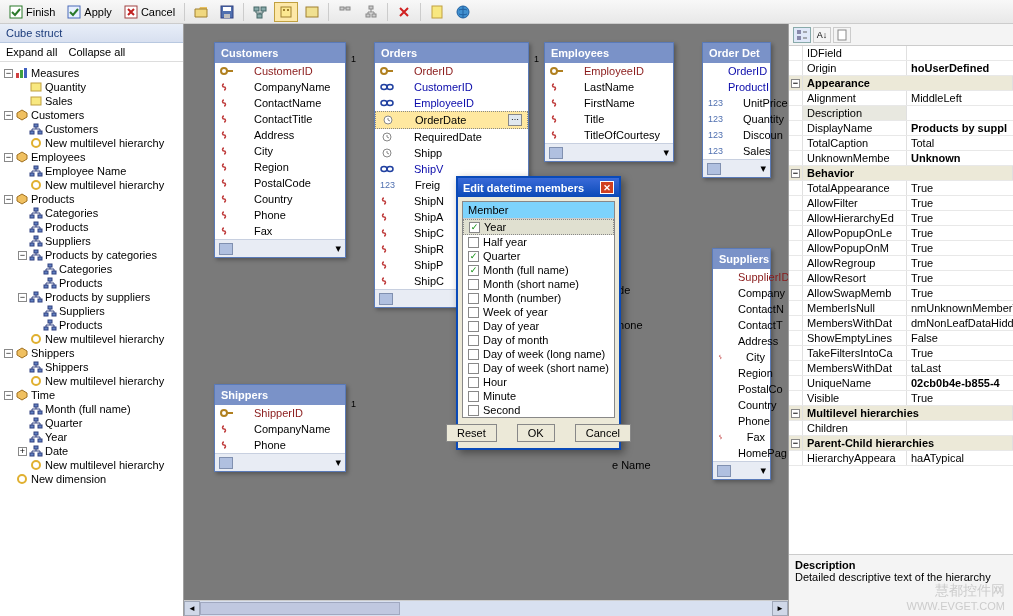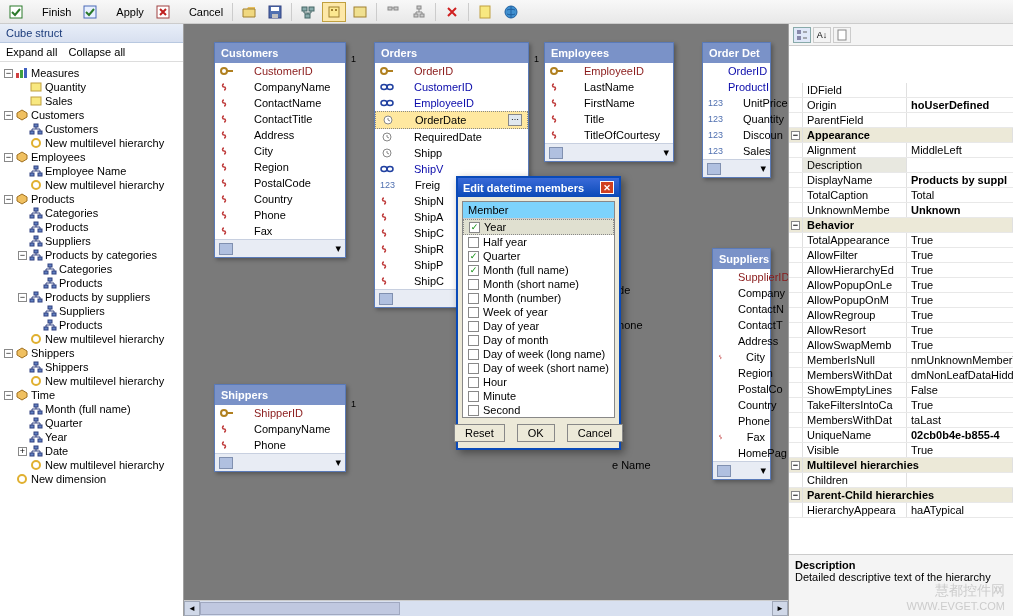--- a/index.html
+++ b/index.html
@@ -1,19 +1,19 @@
 <!DOCTYPE html>
 <html><head>
 <meta charset="utf-8">
 <style>
 * { box-sizing: border-box; margin: 0; padding: 0; font-family: Tahoma, sans-serif; font-size: 11px; }
 body { background: #fff; width: 1013px; height: 616px; overflow: hidden; position: relative; }
 
 .toolbar { height: 24px; background: linear-gradient(#f8f8f8, #e8e8e8); border-bottom: 1px solid #ccc; display: flex; align-items: center; padding: 0 4px; gap: 2px; }
-.tbtn { display: flex; align-items: center; gap: 19px; padding: 2px 4px; cursor: pointer; border: 1px solid transparent; }
+.tbtn { display: flex; align-items: center; gap: 3px; padding: 2px 4px; cursor: pointer; border: 1px solid transparent; }
 .ticon { width: 14px; height: 14px; display: inline-block; }
 .sep { width: 1px; height: 18px; background: #ccc; margin: 0 2px; }
 
 .main { display: flex; height: 592px; }
 
 .left-panel { width: 184px; border-right: 1px solid #a0a0a0; background: #fff; display: flex; flex-direction: column; }
 .lp-title { background: linear-gradient(#e8eef8, #d8e0f0); padding: 3px 6px; color: #1a3a7a; font-weight: normal; border-bottom: 1px solid #b8c8e0; }
 .lp-actions { padding: 3px 6px; border-bottom: 1px solid #ddd; }
 .lp-actions a { color: #000; text-decoration: none; margin-right: 8px; cursor: pointer; }
 .tree { overflow: auto; flex: 1; padding: 4px 4px; }
@@ -33,21 +33,21 @@
 .efield.pk { color: #8a1a1a; }
 .efield.fk { color: #0a0aaa; }
 .entity-footer { height: 18px; background: #e8ecf4; border-top: 1px solid #c8d0e0; display: flex; align-items: center; padding: 0 4px; }
 .ft-icon { width: 14px; height: 12px; background: #b0c0e0; border: 1px solid #8090b0; }
 .rel-label { position: absolute; color: #000; font-size: 9px; }
 
 .right-panel { width: 224px; background: #fff; display: flex; flex-direction: column; }
 .rp-toolbar { height: 22px; border-bottom: 1px solid #ccc; display: flex; align-items: center; gap: 2px; padding: 0 4px; background: #f4f4f4; }
 .rp-ticon { width: 18px; height: 16px; border: 1px solid #ccc; display:inline-flex; align-items:center; justify-content:center; font-size:9px; cursor:pointer; }
 .rp-ticon.sel { background: #e0e8f8; border-color: #8aa; }
-.prop-grid { flex: 1; overflow: auto; margin-top: 37px; }
+.prop-grid { flex: 1; overflow: auto; }
 .prow { display: flex; border-bottom: 1px solid #e8e8e8; }
 .prow.cat { background: #ece9d8; font-weight: bold; }
 .prow.cat .pname { padding-left: 4px; }
 .pexp { width: 14px; display: flex; align-items: center; justify-content: center; border-right: 1px solid #e0e0e0; }
 .pexp-box { width: 9px; height: 9px; border: 1px solid #888; display: flex; align-items: center; justify-content: center; font-size: 9px; line-height: 7px; background: #fff; cursor: pointer; }
 .pname { width: 104px; padding: 1px 4px; border-right: 1px solid #e0e0e0; overflow: hidden; white-space: nowrap; }
 .pval { flex: 1; padding: 1px 4px; overflow: hidden; white-space: nowrap; }
 .pval.bold { font-weight: bold; }
 .prow.hl .pname { background: #e8e8e0; }
 .rp-desc { border-top: 1px solid #ccc; padding: 4px 6px; height: 62px; background: #f4f4f4; }
@@ -56,21 +56,21 @@
 
 .dialog { position: absolute; left: 456px; top: 176px; width: 165px; background: #ece9d8; border: 2px solid #0a4ab8; box-shadow: 3px 3px 8px rgba(0,0,0,0.4); z-index: 100; }
 .dlg-title { background: linear-gradient(#3a6ad8, #0a4ab8); color: #fff; padding: 3px 5px; font-weight: bold; display: flex; justify-content: space-between; align-items: center; }
 .dlg-close { width: 14px; height: 13px; background: #d04020; color: #fff; display: flex; align-items: center; justify-content: center; font-size: 9px; cursor: pointer; border: 1px solid #fff; }
 .dlg-body { padding: 4px; }
 .dlg-list { border: 1px solid #888; background: #fff; }
 .dlg-list-hdr { background: #7dd3fc; border-bottom: 1px solid #ccc; padding: 2px 5px; }
 .dlg-item { display: flex; align-items: center; gap: 4px; padding: 1px 5px; }
 .dlg-item.sel { background: #e0e0d0; border: 1px dotted #888; }
 .chk { width: 11px; height: 11px; border: 1px solid #888; background: #fff; display: flex; align-items: center; justify-content: center; font-size: 9px; color: #0a8a0a; }
-.dlg-btns { display: flex; justify-content: center; gap: 12px; padding: 6px 0 2px; }
+.dlg-btns { display: flex; justify-content: center; gap: 20px; padding: 6px 0 2px; }
 .dlg-btn { padding: 2px 10px; border: 1px solid #888; background: #ece9d8; cursor: pointer; }
 
 .hscroll { position: absolute; left: 0; bottom: 0; right: 0; height: 16px; background: #e8e8e8; border-top: 1px solid #ccc; display: flex; }
 .sbtn { width: 16px; height: 15px; background: #d0d8e8; border: 1px solid #a0a8b8; display: flex; align-items: center; justify-content: center; font-size: 8px; cursor: pointer; }
 .strack { flex: 1; background: #d8e0f0; position: relative; }
 .sthumb { position: absolute; left: 0; width: 200px; height: 13px; top: 1px; background: #c0c8e0; border: 1px solid #a0a8c0; }
 
 svg { display: block; }
 </style>
 </head>
@@ -930,25 +930,20 @@
         <div class="prow">
           <div class="pexp"></div>
           <div class="pname">IDField</div>
           <div class="pval"></div>
         </div>
         <div class="prow">
           <div class="pexp"></div>
           <div class="pname">Origin</div>
           <div class="pval bold">hoUserDefined</div>
         </div>
-        <div class="prow">
-          <div class="pexp"></div>
-          <div class="pname">ParentField</div>
-          <div class="pval"></div>
-        </div>
         <div class="prow cat">
           <div class="pexp">
             <span class="pexp-box">−</span>
           </div>
           <div class="pname" style="flex:1;width:auto">Appearance</div>
         </div>
         <div class="prow">
           <div class="pexp"></div>
           <div class="pname">Alignment</div>
           <div class="pval">MiddleLeft</div>

